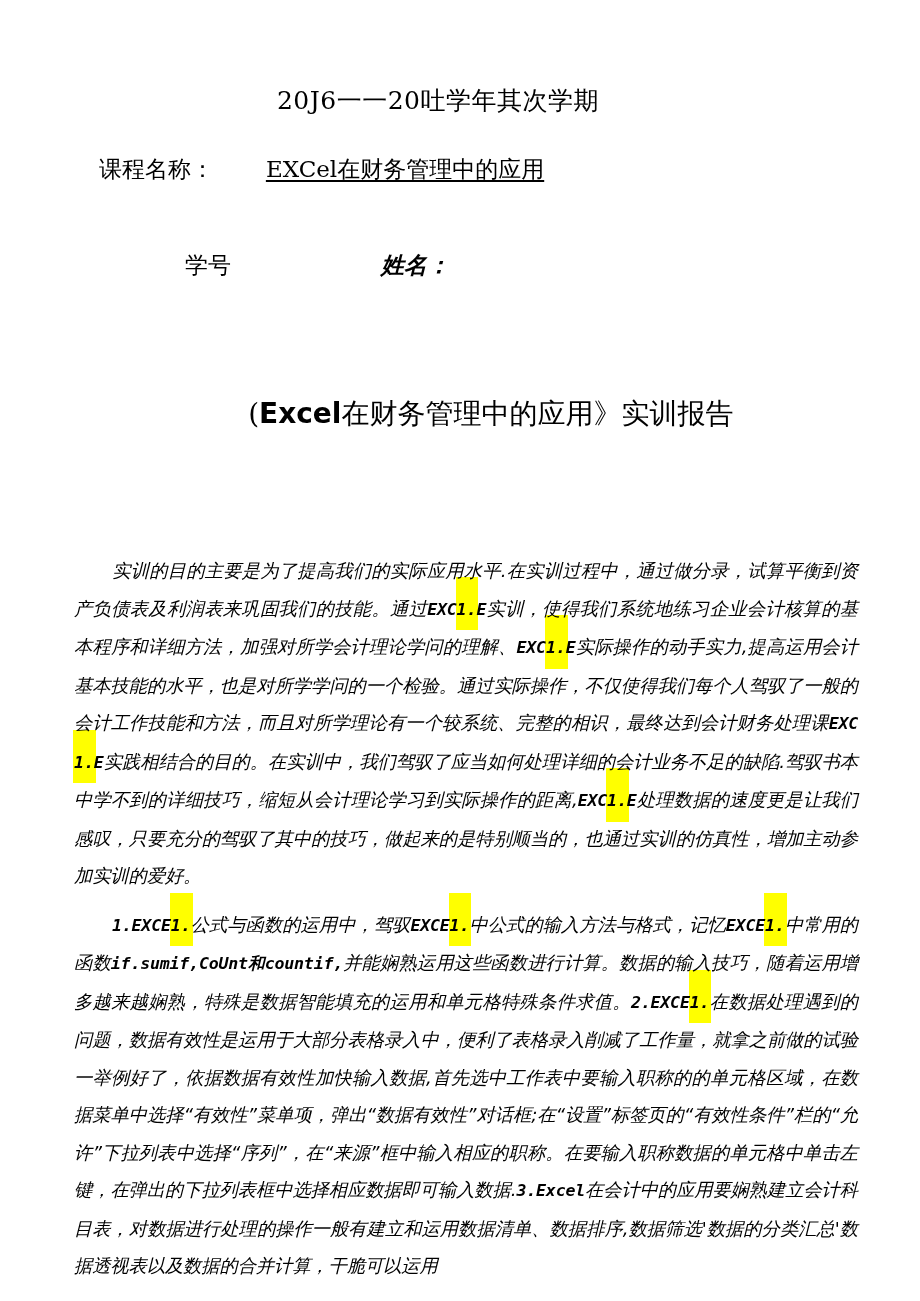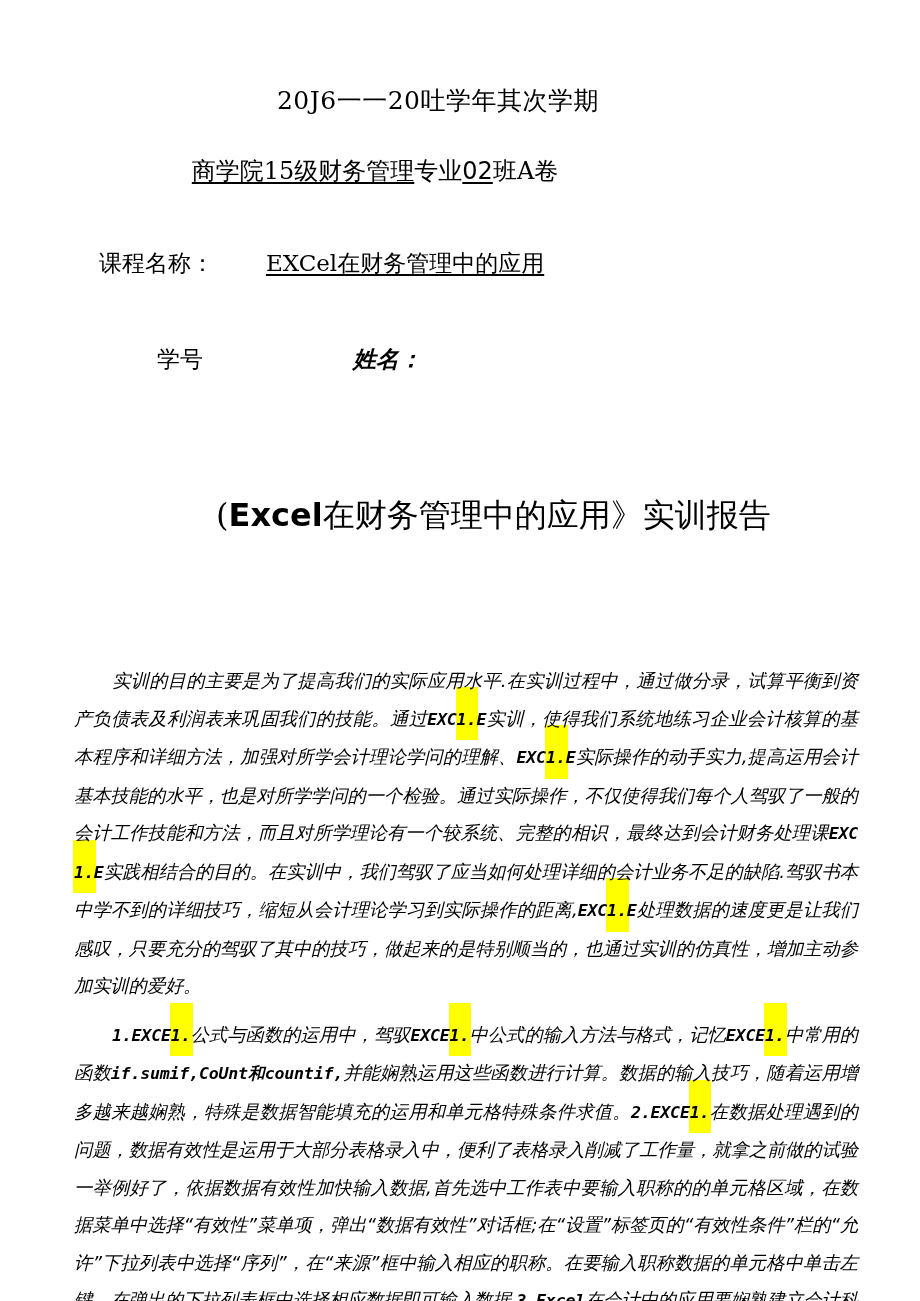--- a/index.html
+++ b/index.html
@@ -43,33 +43,34 @@
   .line-course {
     font-family: "DejaVu Serif", "Liberation Serif", serif;
     font-size: 23px;
     padding-left: 55px;
     margin-bottom: 26px;
   }
   .line-idname {
     font-family: "DejaVu Serif", "Liberation Serif", serif;
     font-size: 23px;
     padding-left: 113px;
+    margin-left: 28px;
   }
   .u { text-decoration: underline; text-underline-offset: 3px; }
   .sans { font-family: "DejaVu Sans", "Liberation Sans", sans-serif; }
   .ital { font-style: italic; font-weight: 700; }
   .gap-course { display: inline-block; width: 52px; }
   .gap-name { display: inline-block; width: 150px; }
 
   
   .report-title {
     margin-top: 62px;
     text-align: center;
     font-family: "DejaVu Serif", "Liberation Serif", serif;
-    font-size: 32px;
+    font-size: 28px;
     padding-left: 26px;
     white-space: pre;
   }
   .report-title .tn {
     font-family: "DejaVu Sans", "Liberation Sans", sans-serif;
     font-weight: 600;
   }
 
   
   .body-block {
@@ -119,23 +120,20 @@
 </style>
 </head>
 <body>
 
 <div class="page">
 
   <div class="cover">
 
     <div class="cover-line line-term">20J6一一20吐学年其次学期</div>
 
-    <div class="cover-line line-class">
-      <span class="u">商学院15级财务管理</span><span>专业</span><span class="u sans">02</span><span>班A卷</span>
-    </div>
 
     <div class="cover-line line-course">
       <span>课程名称：</span><span class="gap-course"></span><span class="u">EXCel在财务管理中的应用</span>
     </div>
 
     <div class="cover-line line-idname">
       <span>学号</span><span class="gap-name"></span><span class="ital">姓名：</span>
     </div>
 
   </div>

